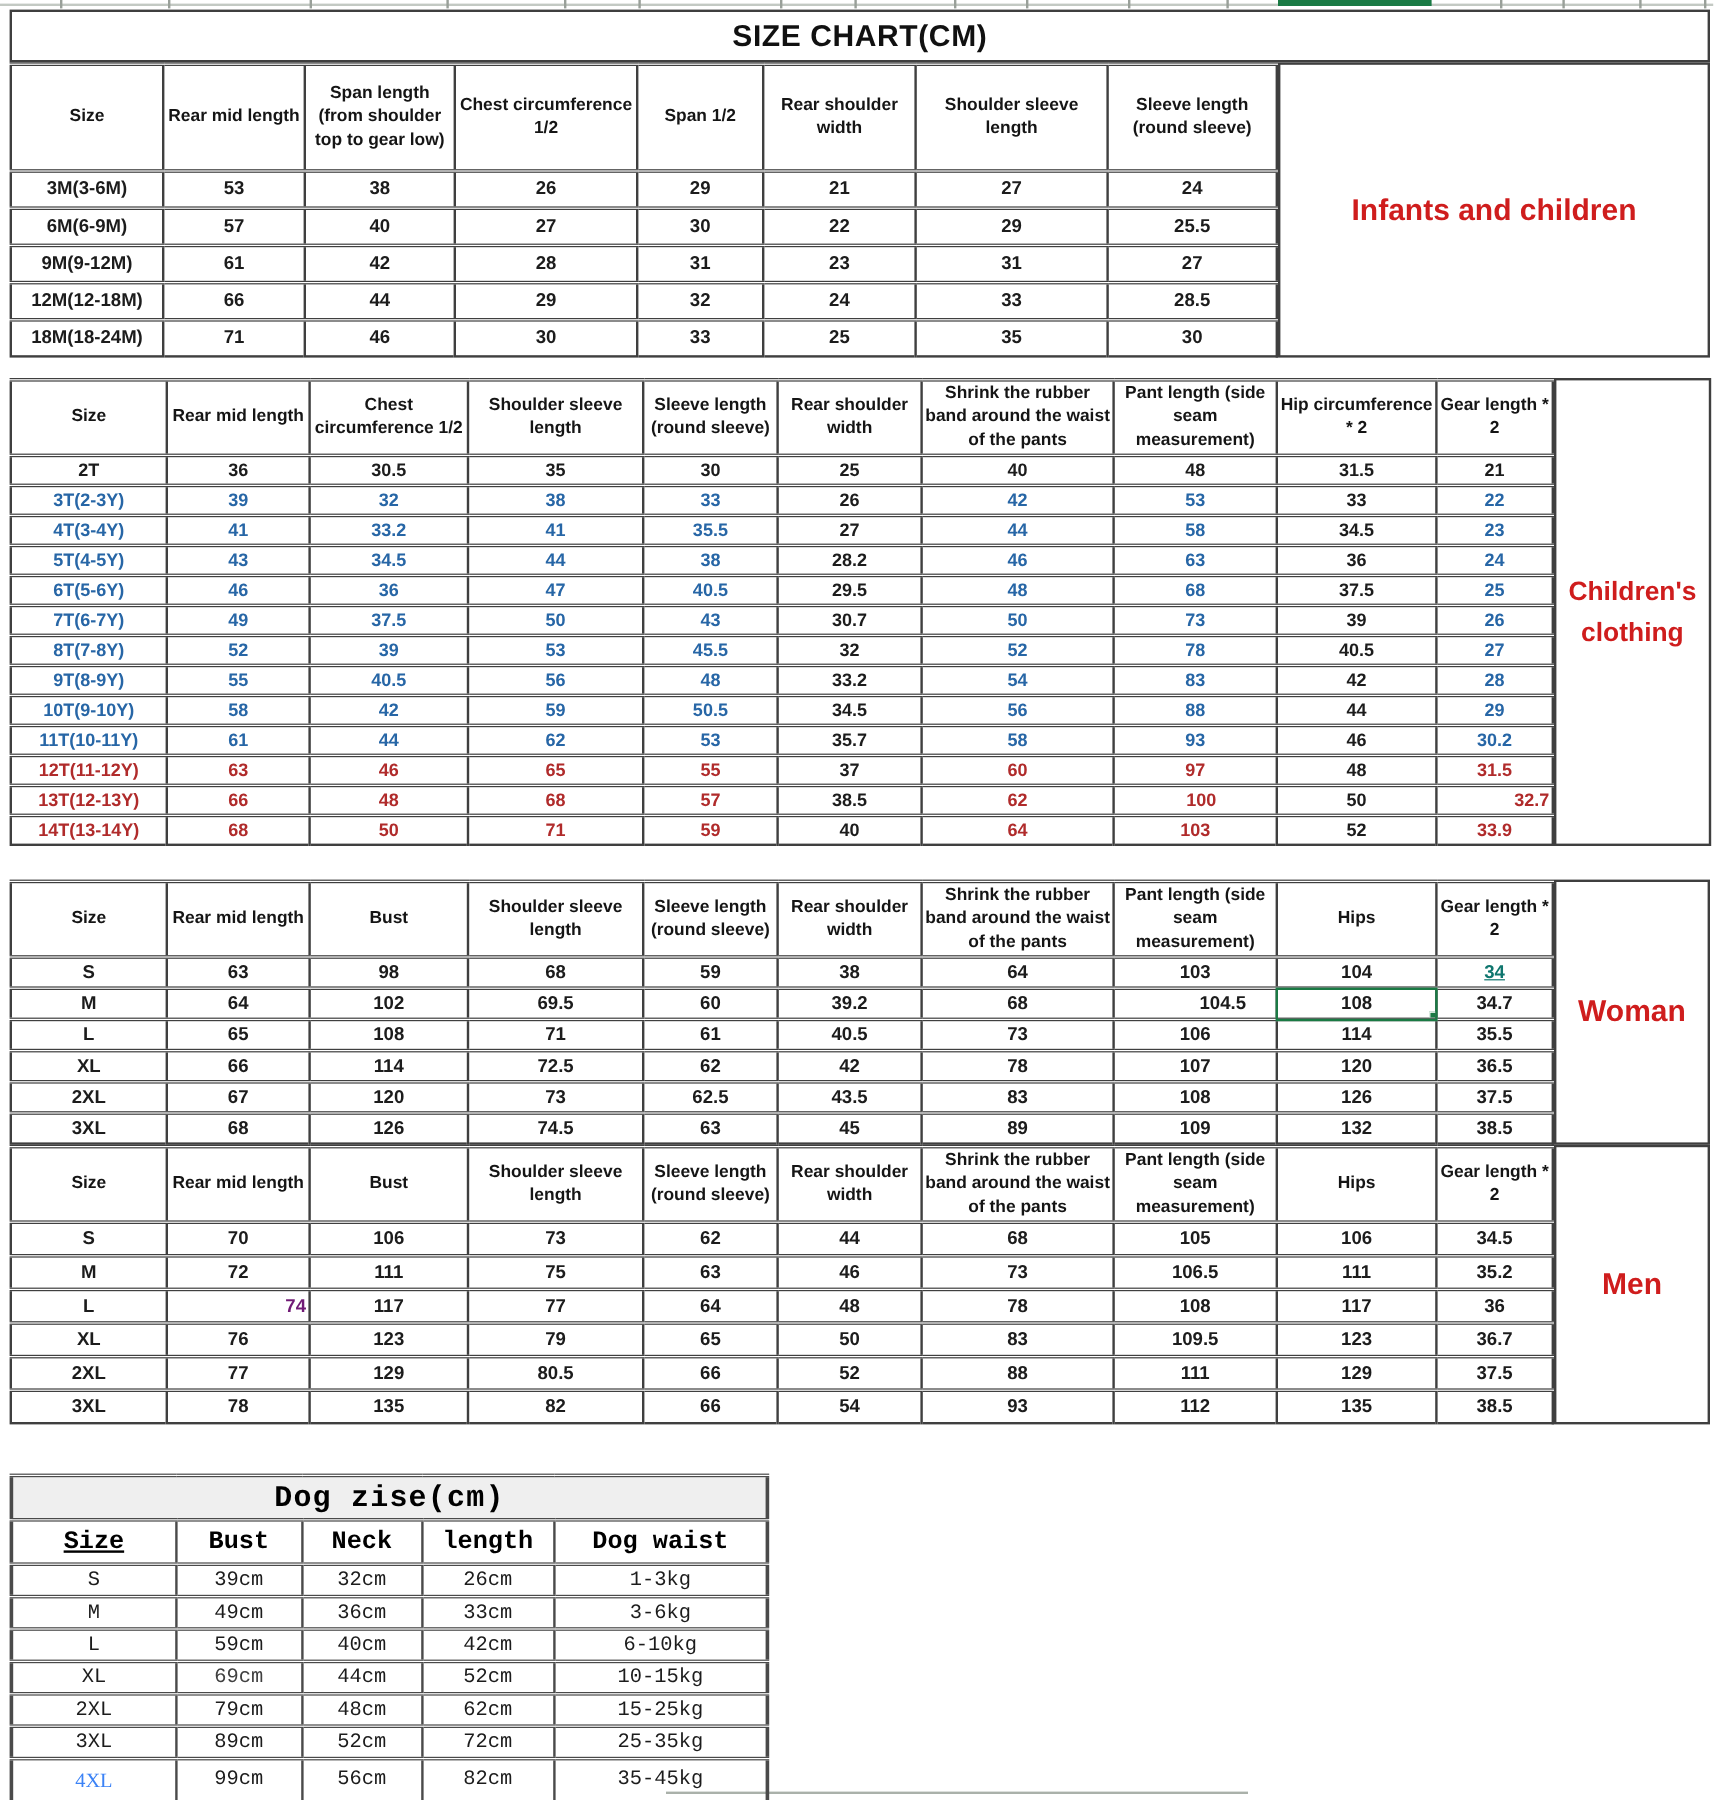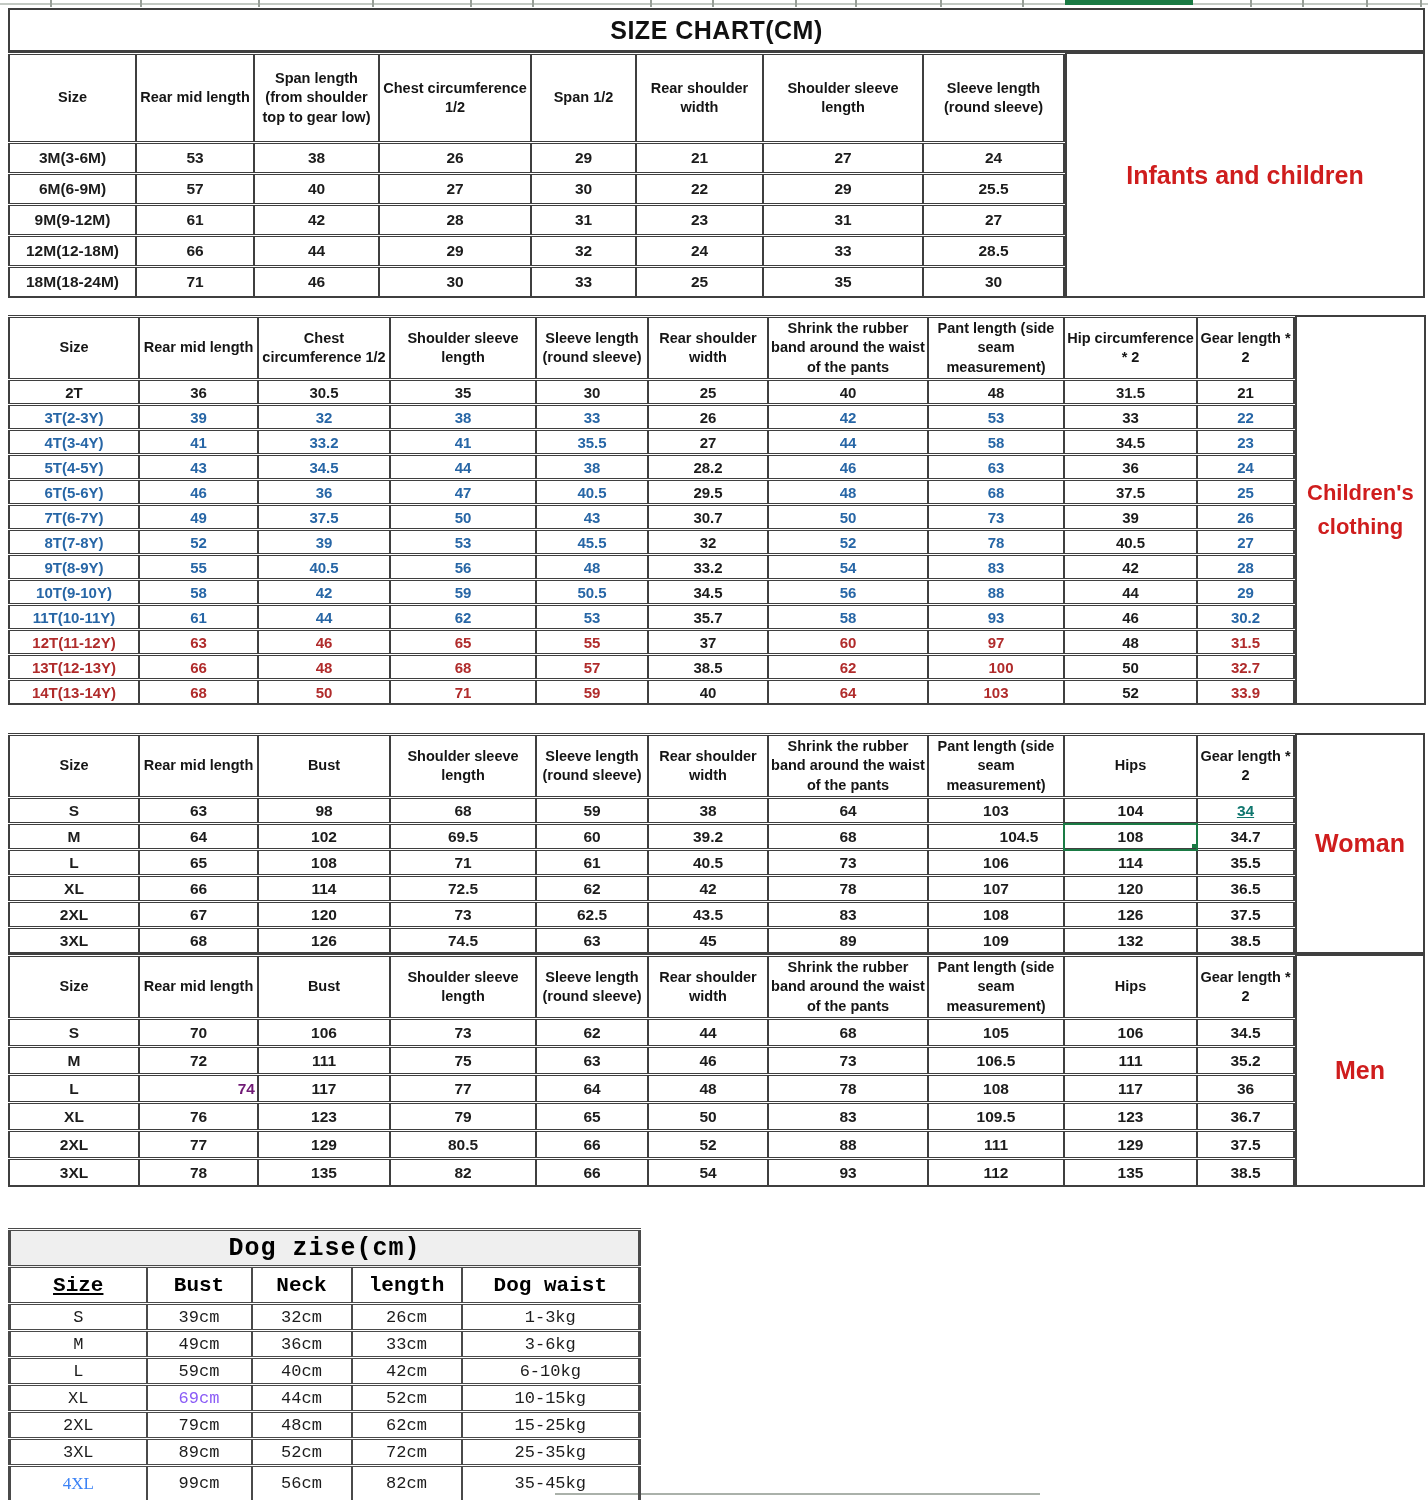--- a/index.html
+++ b/index.html
@@ -329,21 +329,21 @@
             <tr>
               <td style="color: rgb(176, 43, 43);">13T(12-13Y)</td>
               <td style="color: rgb(176, 43, 43);">66</td>
               <td style="color: rgb(176, 43, 43);">48</td>
               <td style="color: rgb(176, 43, 43);">68</td>
               <td style="color: rgb(176, 43, 43);">57</td>
               <td style="color: rgb(28, 28, 28);">38.5</td>
               <td style="color: rgb(176, 43, 43);">62</td>
               <td style="color: rgb(176, 43, 43); padding-left: 12px;">100</td>
               <td style="color: rgb(28, 28, 28);">50</td>
-              <td style="color: rgb(176, 43, 43);">32.7</td>
+              <td style="color: rgb(176, 43, 43); text-align: right;">32.7</td>
             </tr>
             <tr>
               <td style="color: rgb(176, 43, 43);">14T(13-14Y)</td>
               <td style="color: rgb(176, 43, 43);">68</td>
               <td style="color: rgb(176, 43, 43);">50</td>
               <td style="color: rgb(176, 43, 43);">71</td>
               <td style="color: rgb(176, 43, 43);">59</td>
               <td style="color: rgb(28, 28, 28);">40</td>
               <td style="color: rgb(176, 43, 43);">64</td>
               <td style="color: rgb(176, 43, 43);">103</td>
@@ -610,21 +610,21 @@
           </tr>
           <tr>
             <td style="color: rgb(28, 28, 28);">L</td>
             <td style="color: rgb(28, 28, 28);">59cm</td>
             <td style="color: rgb(28, 28, 28);">40cm</td>
             <td style="color: rgb(28, 28, 28);">42cm</td>
             <td style="color: rgb(28, 28, 28);">6-10kg</td>
           </tr>
           <tr>
             <td style="color: rgb(28, 28, 28);">XL</td>
-            <td style="color: #8b5cf6; margin-left: 28px;">69cm</td>
+            <td style="color: #404040; margin-left: 28px;">69cm</td>
             <td style="color: rgb(28, 28, 28);">44cm</td>
             <td style="color: rgb(28, 28, 28);">52cm</td>
             <td style="color: rgb(28, 28, 28);">10-15kg</td>
           </tr>
           <tr>
             <td style="color: rgb(28, 28, 28);">2XL</td>
             <td style="color: rgb(28, 28, 28);">79cm</td>
             <td style="color: rgb(28, 28, 28);">48cm</td>
             <td style="color: rgb(28, 28, 28);">62cm</td>
             <td style="color: rgb(28, 28, 28);">15-25kg</td>

